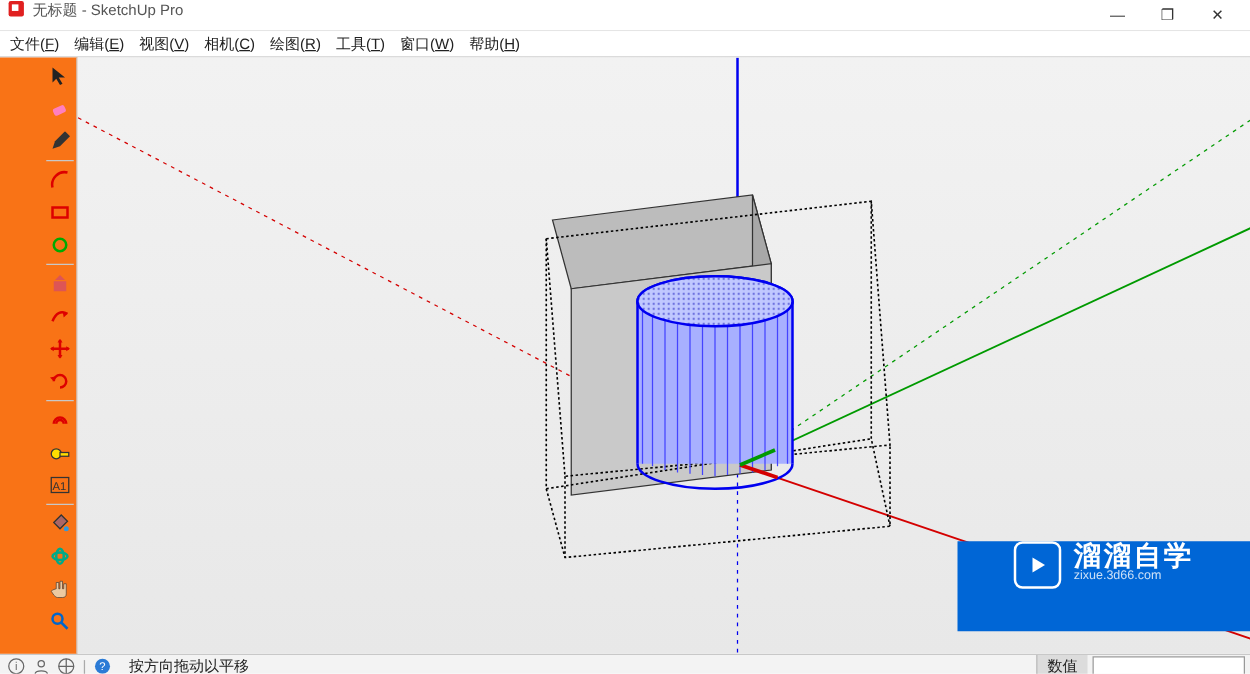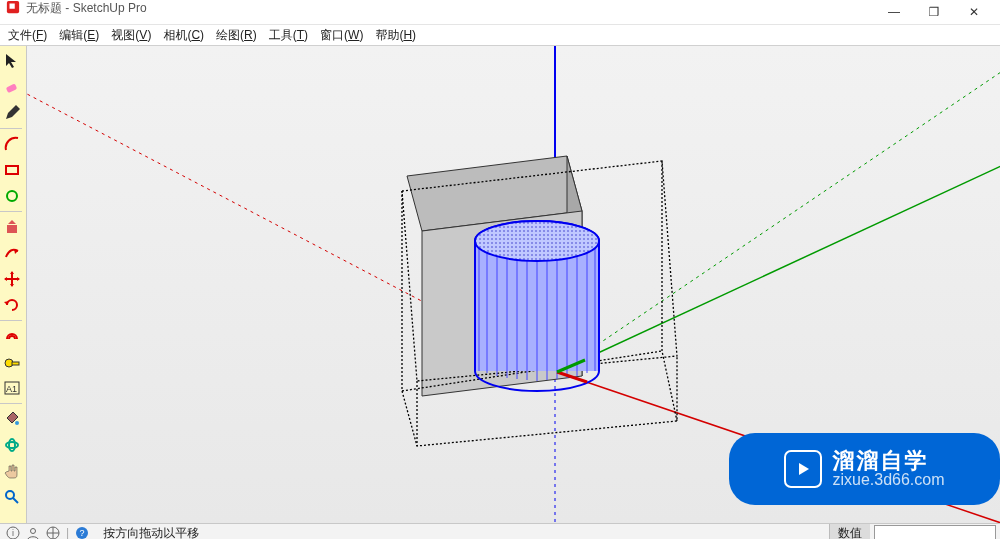--- a/index.html
+++ b/index.html
@@ -8,33 +8,33 @@
   .titlebar .title { flex:0 0 auto; color:#555; }
   .titlebar .spacer { flex:1 1 auto; }
   .win-controls { display:flex; gap:0; }
   .win-btn { width:40px; height:24px; display:flex; align-items:center; justify-content:center; color:#333; }
 
   .menubar { height:20px; display:flex; align-items:center; padding:0 2px; background:#fff; border-bottom:1px solid #d0d0d0; }
   .menu-item { padding:0 6px; height:20px; line-height:20px; color:#222; }
   .menu-item u { text-decoration:underline; }
 
   .workarea { position:relative; height:477px; display:flex; }
-  .toolbar { width:26px; background:#fef9c3; border-right:1px solid #c8c8c8; display:flex; flex-direction:column; align-items:flex-start; padding-top:2px; gap:0; }
+  .toolbar { width:26px; background:#f97316; border-right:1px solid #c8c8c8; display:flex; flex-direction:column; align-items:center; padding-top:2px; gap:0;padding-left:35px; }
   .tool { width:22px; height:22px; display:flex; align-items:center; justify-content:center; margin:1px 0; border:1px solid transparent; }
   .tool svg { display:block; }
   .sep { width:22px; height:0; border-top:1px solid #c8c8c8; margin:2px 0; }
 
   .viewport { position:relative; flex:1 1 auto; background:linear-gradient(#f2f2f2,#e8e8e8); overflow:hidden; }
   .viewport svg.scene { position:absolute; inset:0; }
 
-  .overlay-logo { position:absolute; right:0; bottom:18px; width:271px; height:72px; background:#0066d6; color:#fff; display:flex; align-items:center; justify-content:center;border-radius:26px; }
+  .overlay-logo { position:absolute; right:0; bottom:18px; width:234px; height:72px; background:#0066d6; color:#fff; display:flex; align-items:flex-start; justify-content:center; }
   .overlay-logo .play { width:34px; height:34px; border:2px solid #fff; border-radius:7px; display:flex; align-items:center; justify-content:center; margin-right:10px; }
   .overlay-logo .txt { display:flex; flex-direction:column; line-height:1.05; }
   .overlay-logo .big { font-size:22px; font-weight:700; letter-spacing:2px; }
-  .overlay-logo .small { font-size:16px; opacity:.8; }
+  .overlay-logo .small { font-size:10px; opacity:.8; }
 
   .statusbar { height:18px; display:flex; align-items:center; background:#f3f3f3; border-top:1px solid #c8c8c8; font-size:12px; }
   .status-icons { display:flex; align-items:center; gap:6px; padding:0 6px; }
   .status-icons .sicon { width:14px; height:14px; }
   .status-text { padding-left:8px; color:#222; }
   .status-spacer { flex:1 1 auto; }
   .vcb { padding:0 8px; color:#222; background:#dcdcdc; height:18px; line-height:18px; border-left:1px solid #bbb; }
   .status-field { width:120px; height:15px; border:1px solid #999; background:#fff; margin:0 4px; }
 </style>
 </head>

